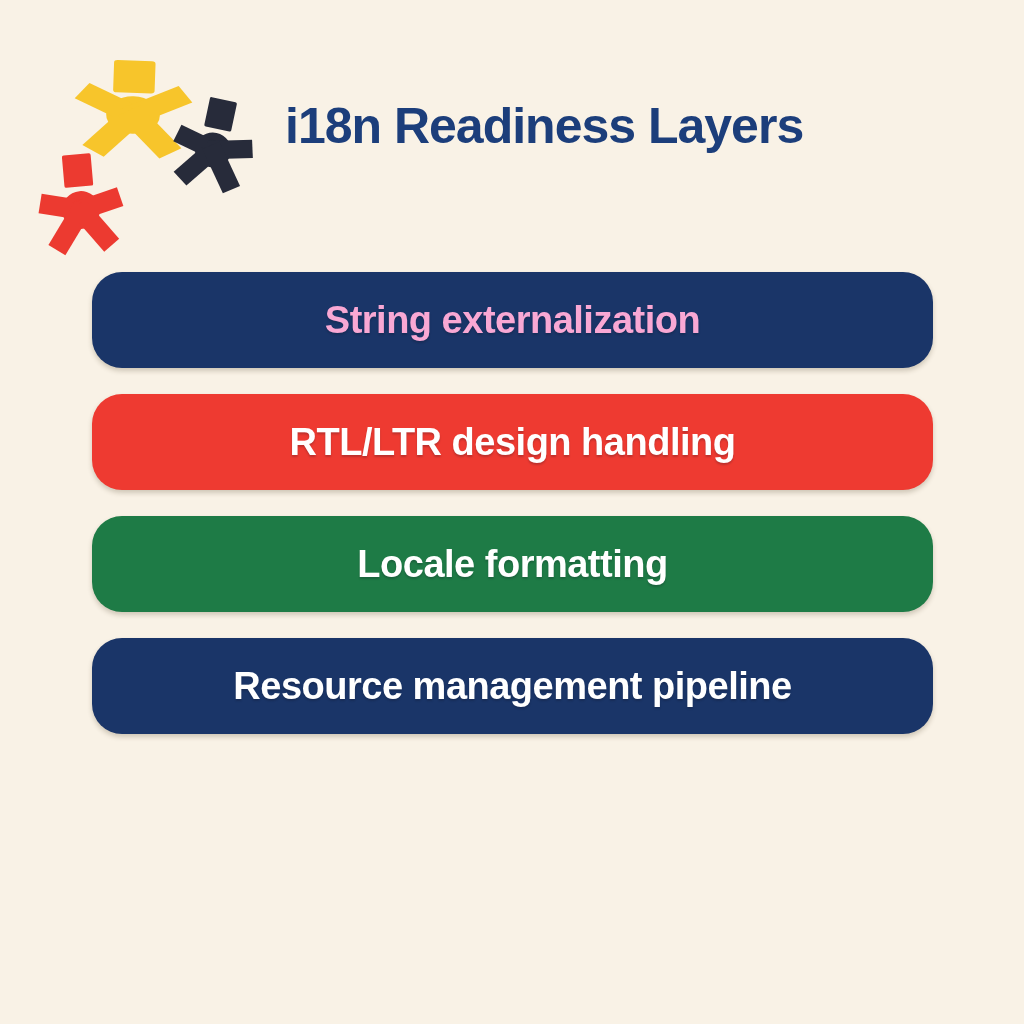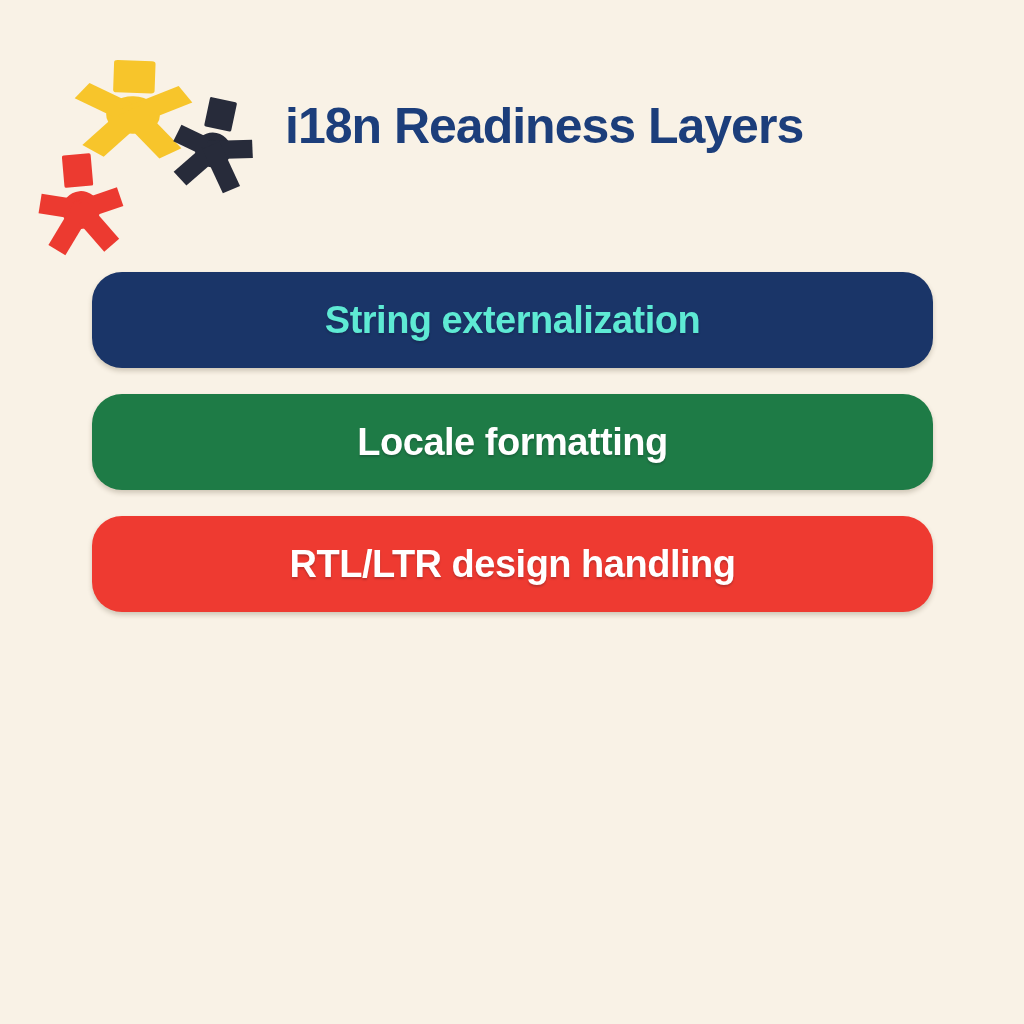--- a/index.html
+++ b/index.html
@@ -66,24 +66,27 @@
       </g>
     </defs>
     <use href="#person-raised" transform="translate(108,75) rotate(2) scale(1.22,0.85)" style="fill: rgb(247, 197, 43);"></use>
     <use href="#person-star" transform="translate(188,110) rotate(12) scale(0.86,0.83)" style="fill: rgb(39, 43, 58);"></use>
     <use href="#person-star" transform="translate(56,170) rotate(-5) scale(0.9,0.9)" style="fill: rgb(236, 58, 48);"></use>
   </svg>
 
   <h1 class="title" style="color: rgb(28, 62, 123);">i18n Readiness Layers</h1>
 
   <div class="layers">
-    <div class="layer-bar" style="background: rgb(26, 53, 104); color: #5eead4;">
+    <div class="layer-bar" style="background: rgb(26, 53, 104); color: #f9a8d4;">
       <span class="layer-label">String externalization</span>
+    </div>
+    <div class="layer-bar" style="background: rgb(238, 58, 49); color: rgb(255, 255, 255);">
+      <span class="layer-label">RTL/LTR design handling</span>
     </div>
     <div class="layer-bar" style="background: rgb(30, 123, 70); color: rgb(255, 255, 255);">
       <span class="layer-label">Locale formatting</span>
     </div>
-    <div class="layer-bar" style="background: rgb(238, 58, 49); color: rgb(255, 255, 255);">
-      <span class="layer-label">RTL/LTR design handling</span>
+    <div class="layer-bar" style="background: rgb(26, 53, 104); color: rgb(255, 255, 255);">
+      <span class="layer-label">Resource management pipeline</span>
     </div>
   </div>
 
 </div>
 
 </body></html>

